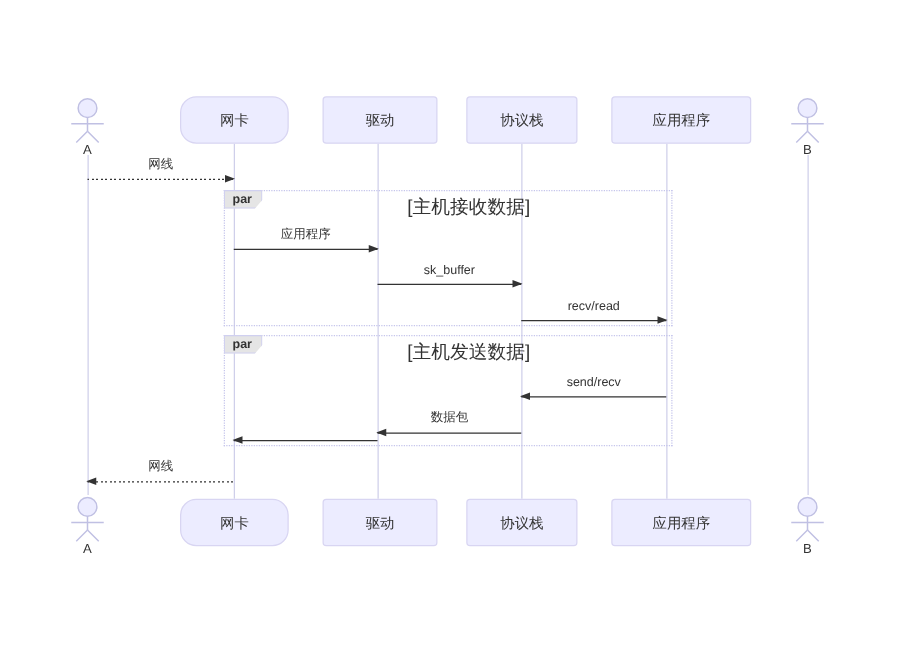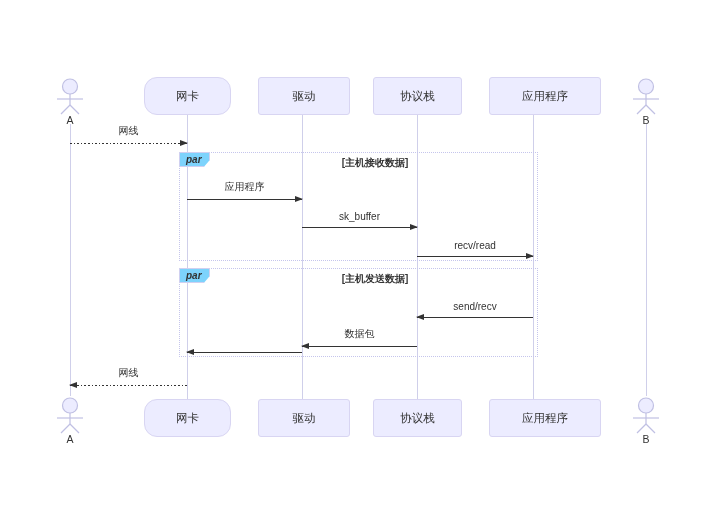--- a/index.html
+++ b/index.html
@@ -41,29 +41,28 @@
     font-size:10.5px; color:#333;
   }
 
   
   .frame { position:absolute; left:179px; width:359px; box-sizing:border-box;
            border:1px dotted #C5C5EC; }
   .frame-1 { top:152px; height:109px; }
   .frame-2 { top:268px; height:89px; }
   .frame-badge {
     position:absolute; left:-1px; top:-1px; width:31px; height:15px;
-    background:#7dd3fc; border:1px solid #D0D0F0; box-sizing:border-box;
+    background:#e5e5e5; border:1px solid #D0D0F0; box-sizing:border-box;
     clip-path:polygon(0 0, 100% 0, 100% 52%, 80% 100%, 0 100%);
     font-size:10px; font-weight:bold; line-height:13px; padding-left:6px;
     color:#333;
-    font-style:italic;
   }
   .frame-title {
     position:absolute; left:195px; top:3px; transform:translateX(-50%);
-    font-size:10px; font-weight:bold; color:#333; white-space:nowrap;
+    font-size:15px; font-weight:normal; color:#333; white-space:nowrap;
   }
 
   
   .msg { position:absolute; height:0; }
   .msg-line { position:absolute; left:0; right:0; top:-1px; height:1.2px; background:#333; }
   .msg-line.dotted { background:repeating-linear-gradient(90deg,#333 0 1.6px,transparent 1.6px 3.6px); }
   .msg-arrow { position:absolute; top:-4.5px; width:0; height:0;
                border-top:3.5px solid transparent; border-bottom:3.5px solid transparent; }
   .dir-r .msg-arrow { right:-1px; border-left:8px solid #333; }
   .dir-l .msg-arrow { left:-1px;  border-right:8px solid #333; }

